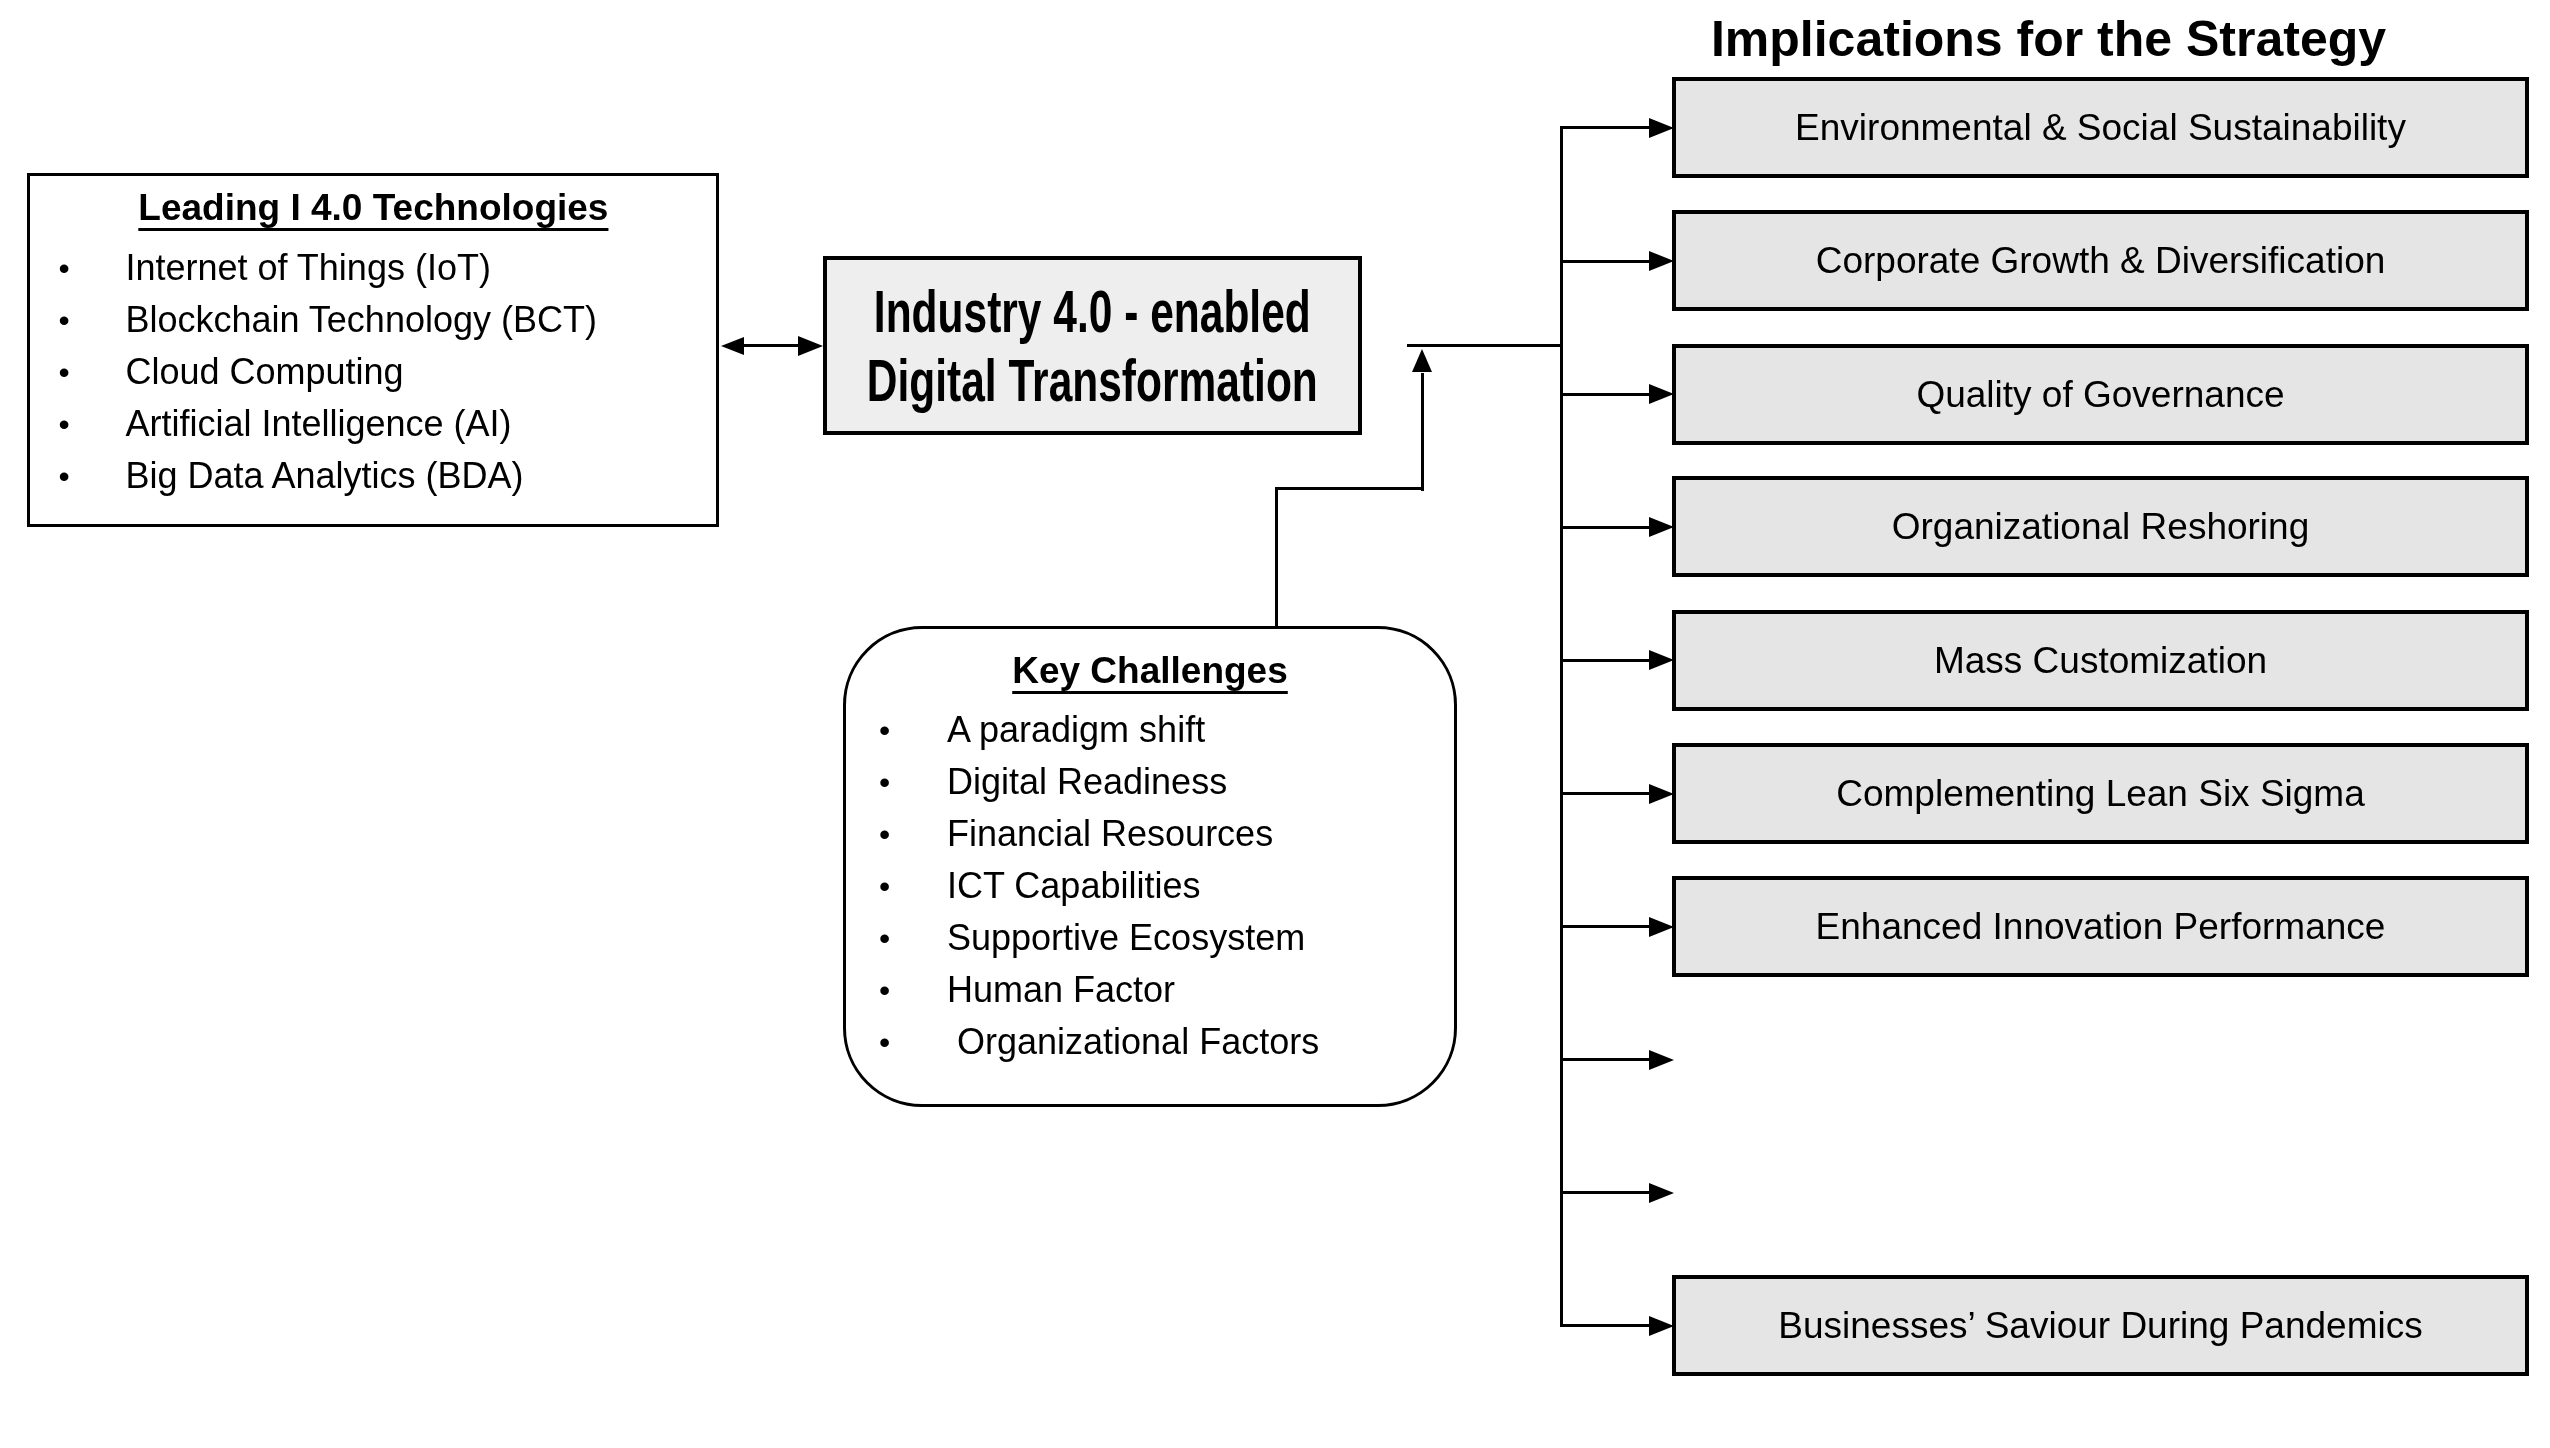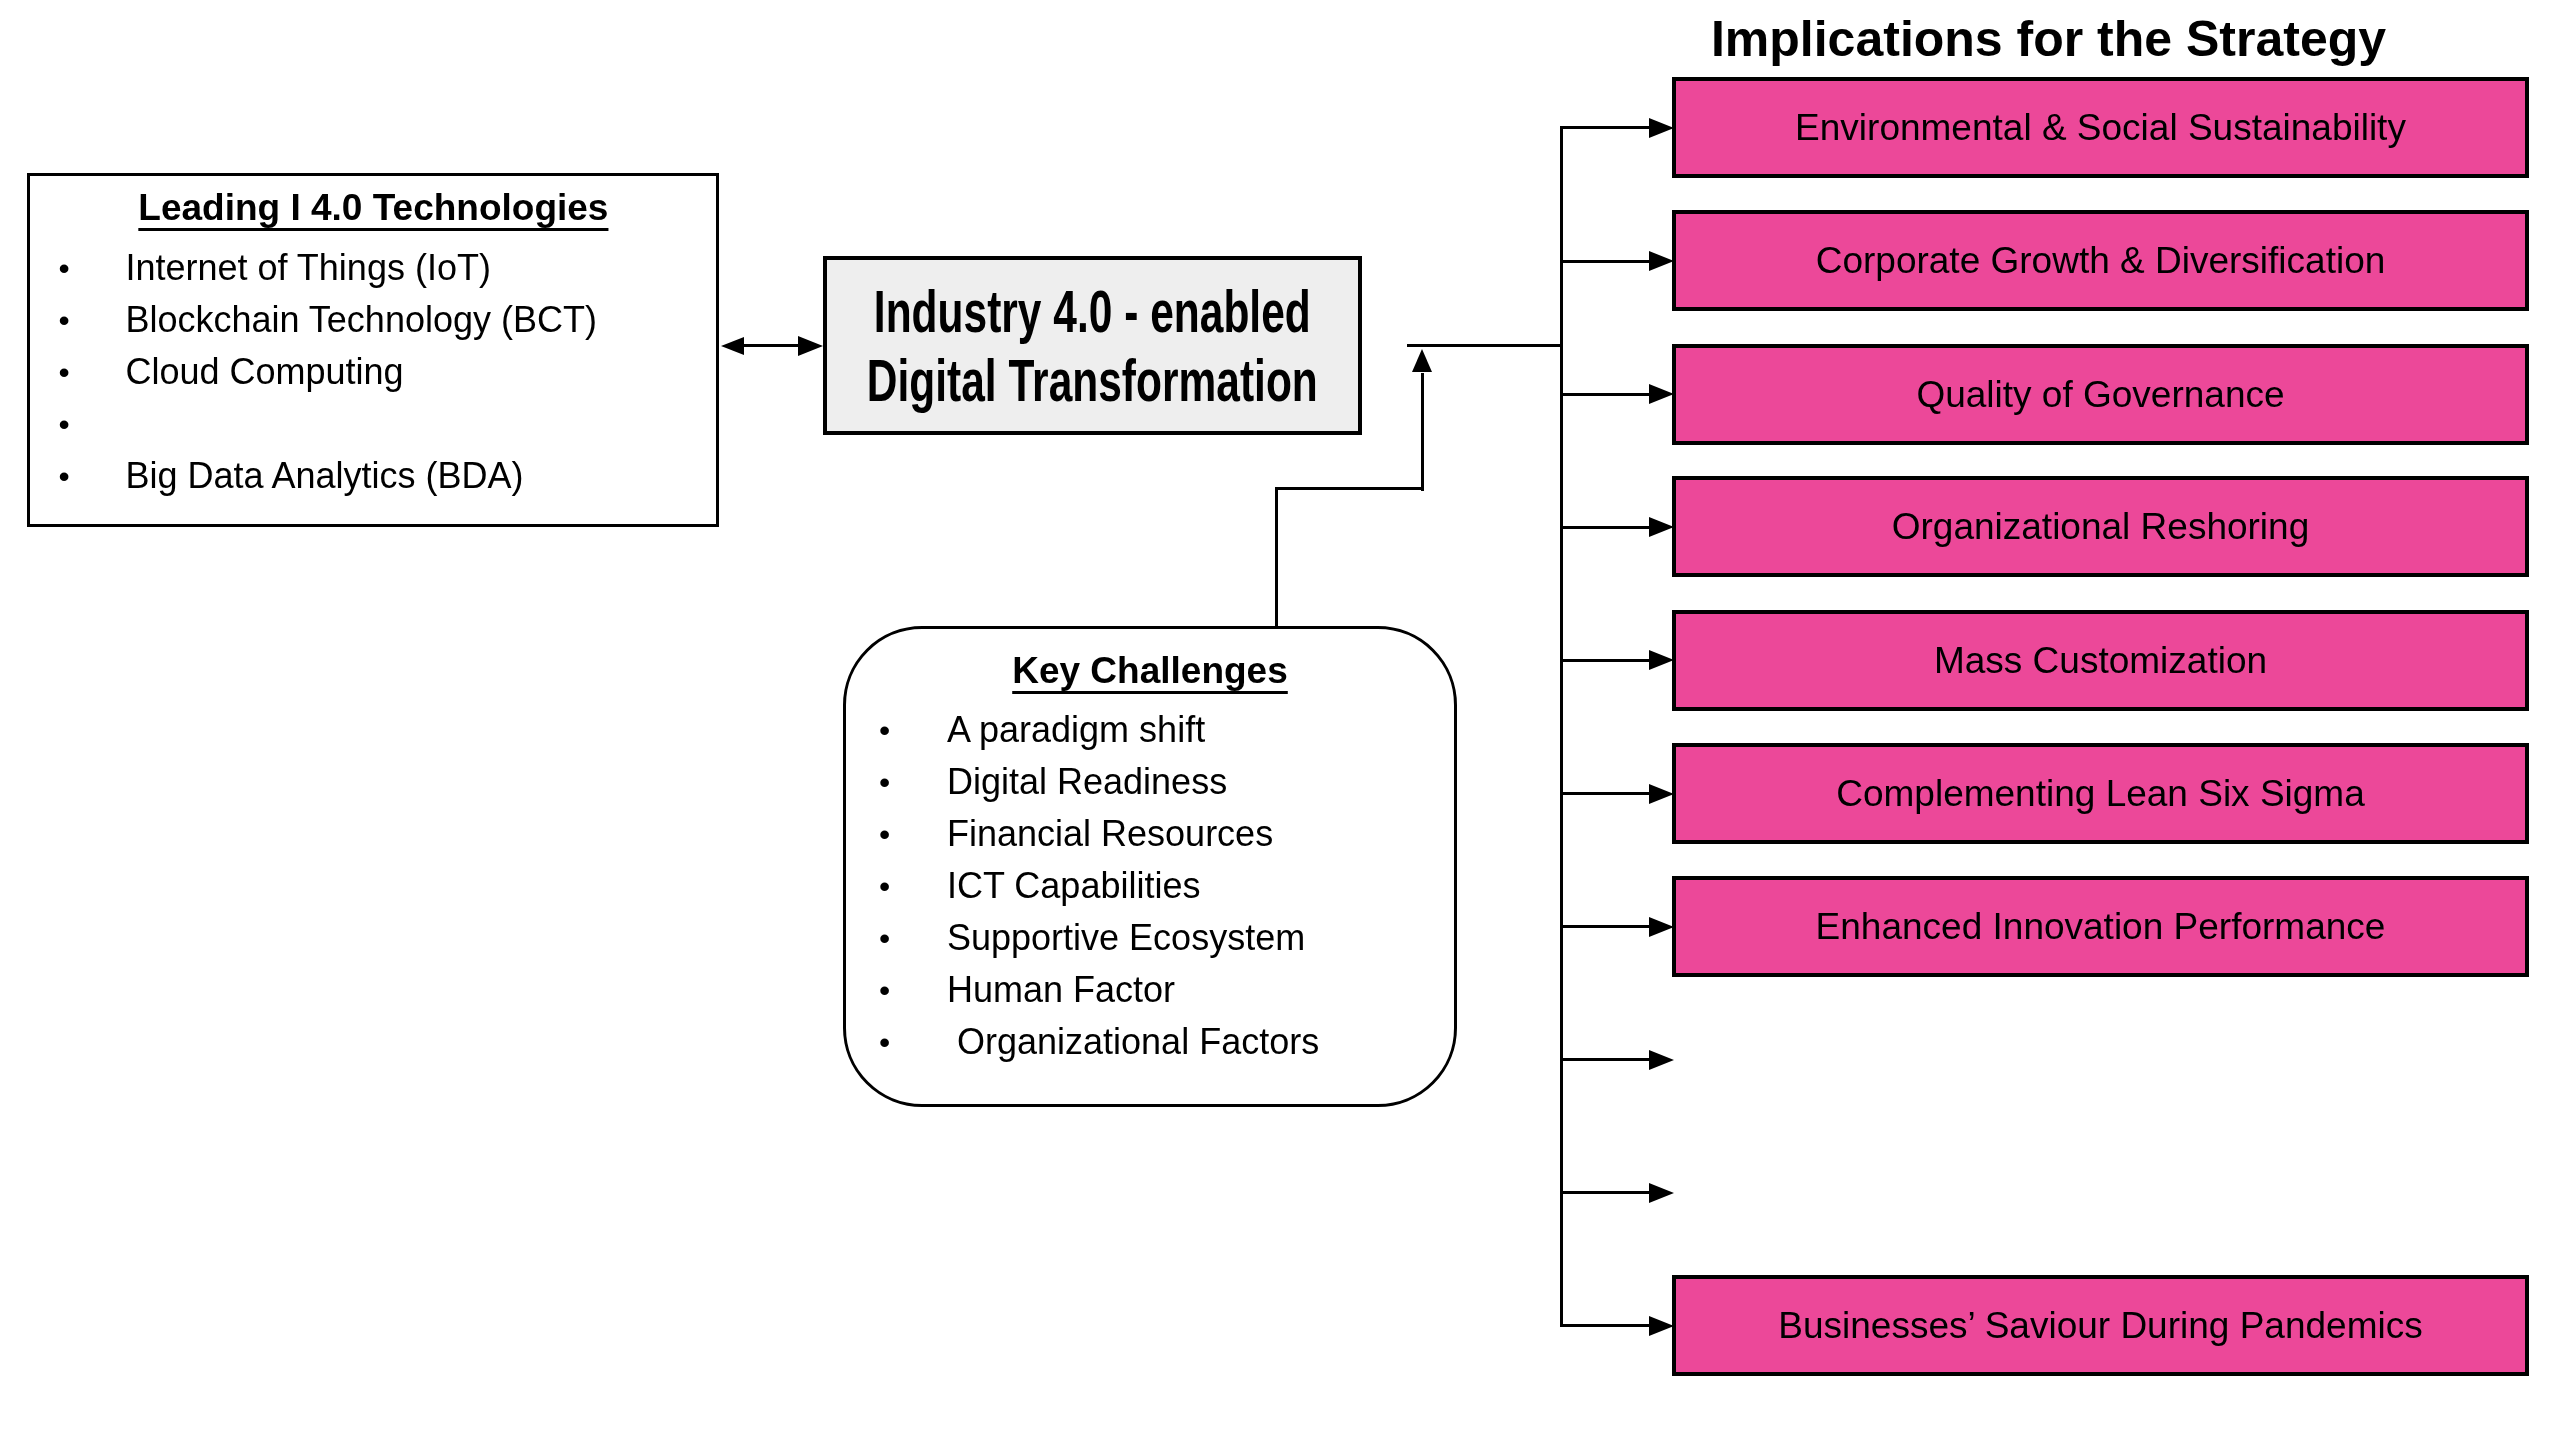--- a/index.html
+++ b/index.html
@@ -96,21 +96,21 @@
     font-weight: bold;
     font-size: 50px;
     line-height: 55px;
   }
   .imp-box {
     position: absolute;
     box-sizing: border-box;
     left: 1672px;
     width: 857px;
     height: 101px;
-    background: #ec4899;
+    background: #e5e5e5;
     border: 4.2px solid #000000;
     display: flex;
     align-items: center;
     justify-content: center;
     font-size: 37px;
     white-space: pre;
   }
 
   
   .line {
@@ -142,21 +142,21 @@
 <body>
 
 <div class="canvas">
 
   <div class="panel tech-box">
     <div class="heading"><span class="u">Leading I 4.0 Technologies</span></div>
     <ul class="blist">
       <li class="bitem"><span class="dot">•</span><span>Internet of Things (IoT)</span></li>
       <li class="bitem"><span class="dot">•</span><span>Blockchain Technology (BCT)</span></li>
       <li class="bitem"><span class="dot">•</span><span>Cloud Computing</span></li>
-      <li class="bitem"><span class="dot">•</span></li>
+      <li class="bitem"><span class="dot">•</span><span>Artificial Intelligence (AI)</span></li>
       <li class="bitem"><span class="dot">•</span><span>Big Data Analytics (BDA)</span></li>
     </ul>
   </div>
 
   <div class="core-box">
     <div class="core-text">
       <div>Industry 4.0 - enabled</div>
       <div>Digital Transformation</div>
     </div>
   </div>

